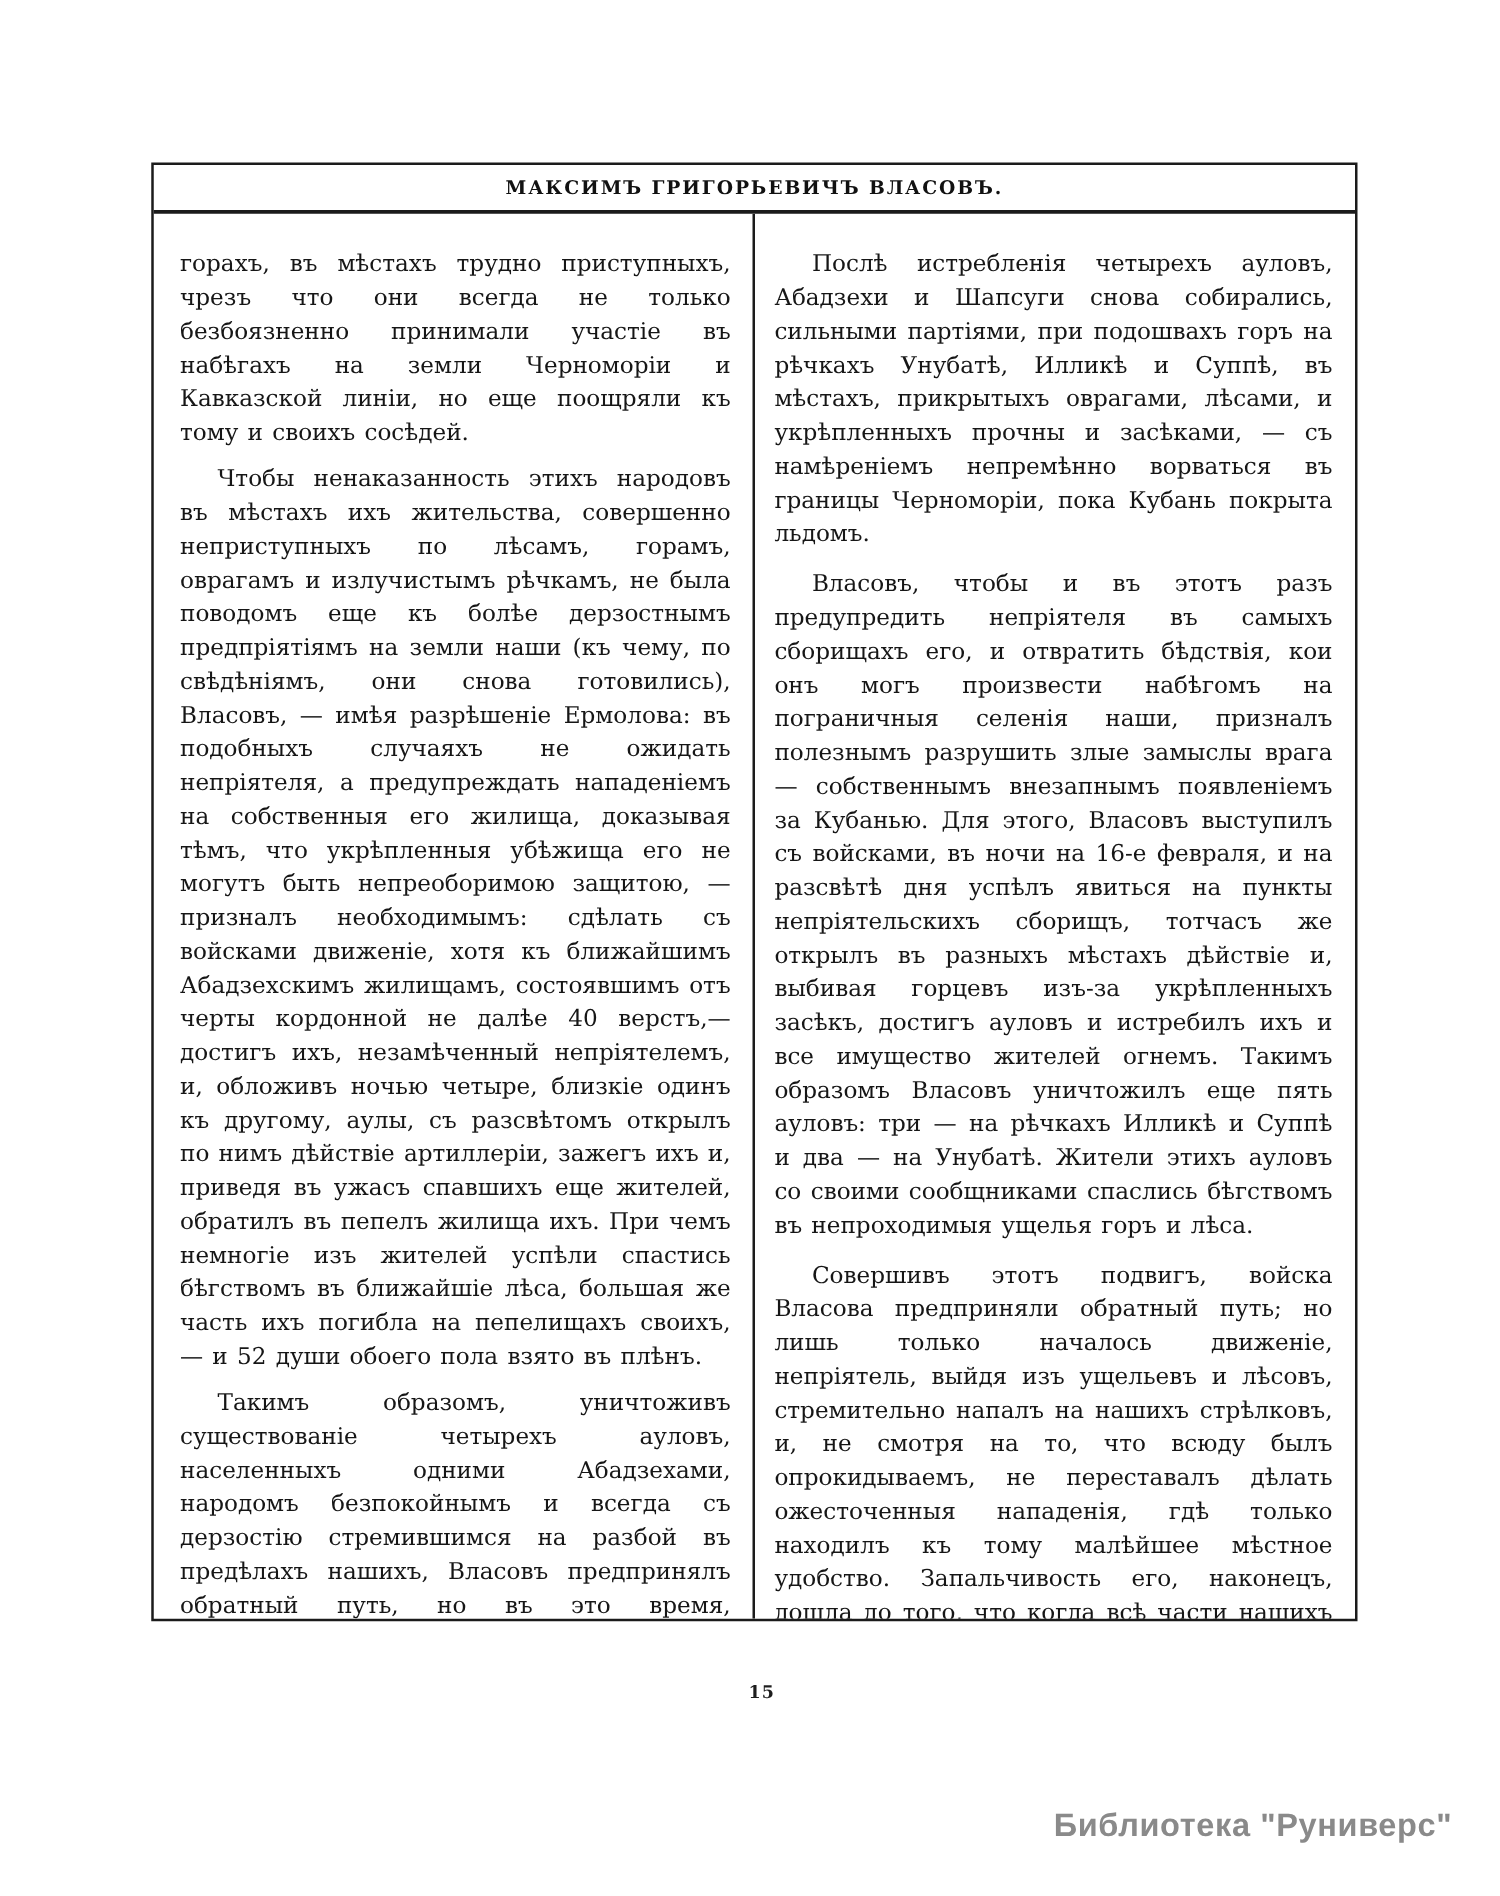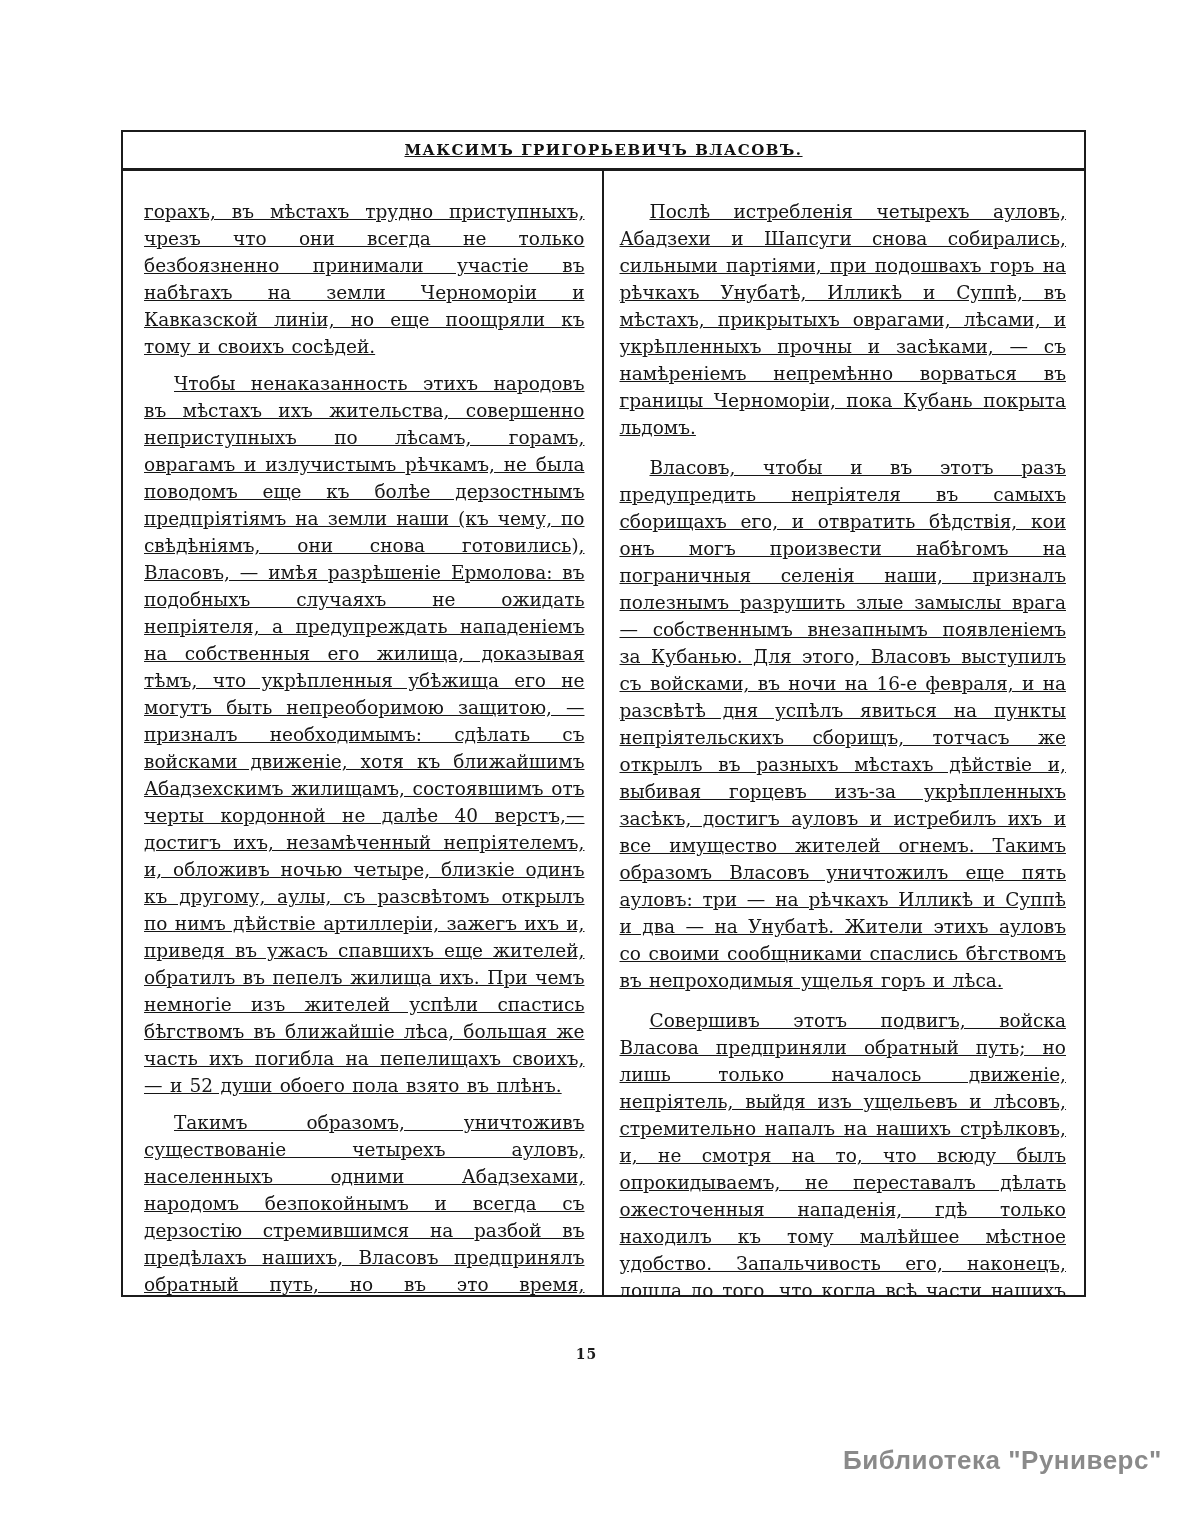--- a/index.html
+++ b/index.html
@@ -16,21 +16,20 @@
   }
   .frame {
     position: absolute;
     left: 121px;
     top: 130px;
     width: 961px;
     height: 1163px;
     border: 2px solid #1b1b1b;
     background: #ffffff;
     box-sizing: content-box;
-    text-decoration: underline;
   }
   .running-header {
     height: 36px;
     border-bottom: 3px solid #1b1b1b;
     display: flex;
     align-items: center;
     justify-content: center;
   }
   .running-header span {
     font-weight: bold;
@@ -63,21 +62,21 @@
     word-spacing: 1.5px;
   }
   .col.right p.par {
     margin-bottom: 13px;
   }
   p.par.indent {
     text-indent: 30px;
   }
   .page-number {
     position: absolute;
-    left: 106px;
+    left: 129px;
     top: 1346px;
     width: 961px;
     text-align: center;
     font-size: 14px;
     font-weight: bold;
     letter-spacing: 1px;
     color: #1d1d1d;
   }
   .watermark {
     position: absolute;

